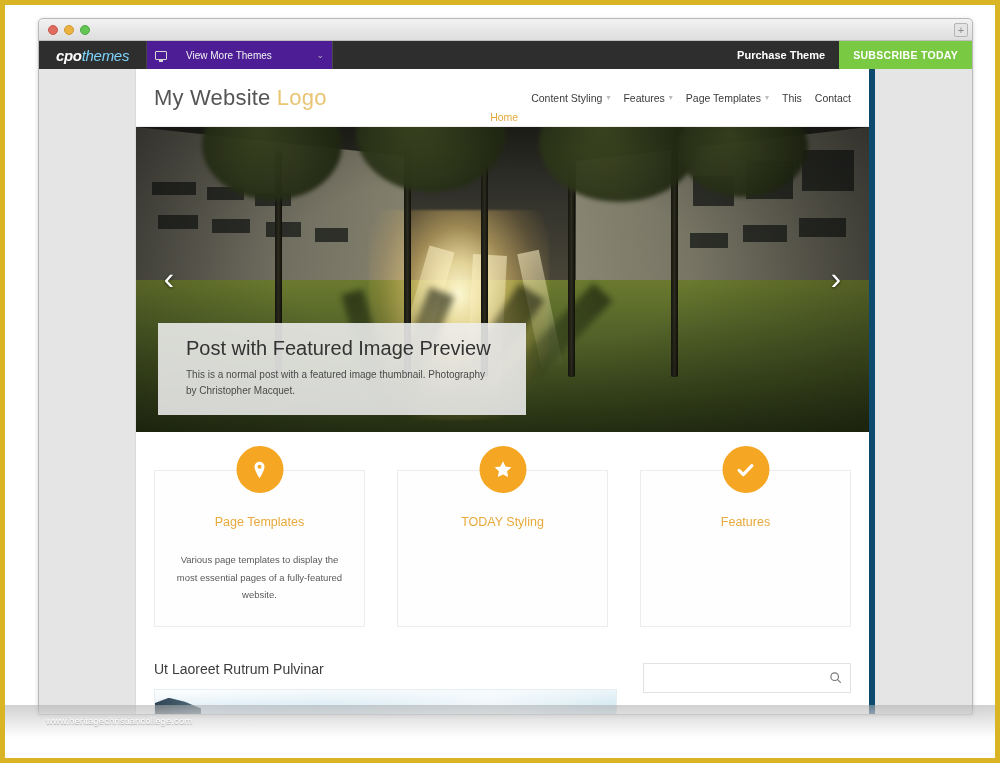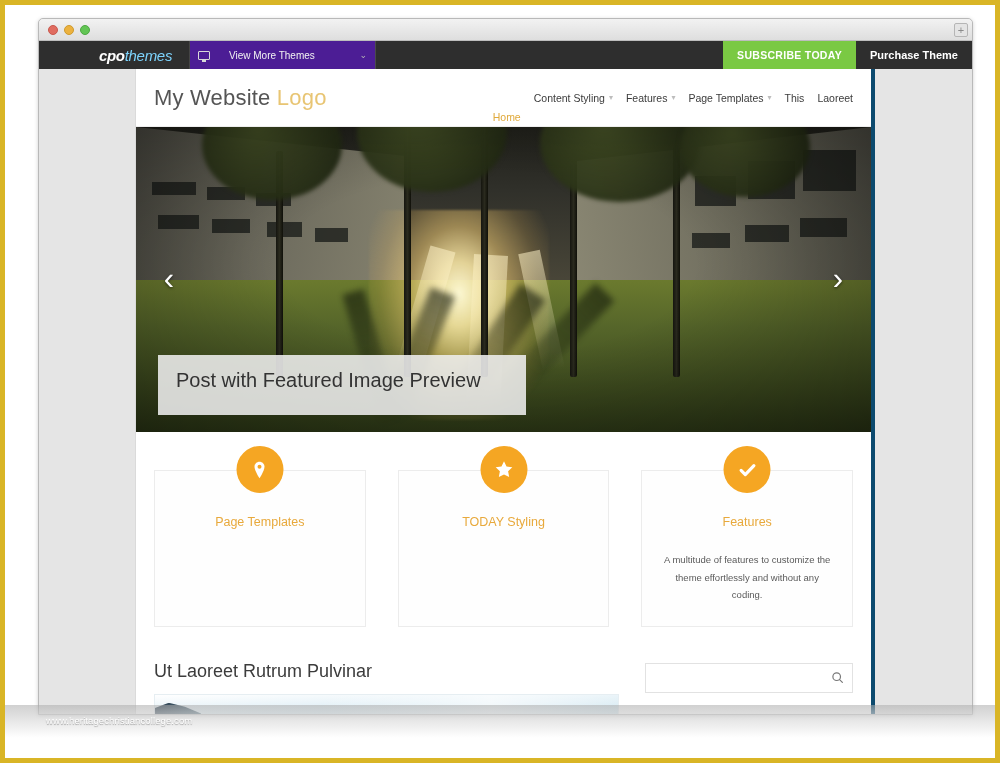--- a/index.html
+++ b/index.html
@@ -74,21 +74,20 @@
   }
 
   
   #admin-bar {
     position: relative;
     height: 28px;
     background: #2e2e2e;
     display: flex;
     align-items: stretch;
     color: #f2f2f2;
-    padding-left: 43px;
   }
   #cpo-logo {
     width: 108px;
     display: flex;
     align-items: center;
     justify-content: center;
     font-size: 15px;
     letter-spacing: -.3px;
     background: #2e2e2e;
     border-right: 1px solid #444;
@@ -152,21 +151,21 @@
     background: #e5e5e5;
   }
   #site {
     position: absolute;
     left: 96px;
     top: 0;
     width: 740px;
     height: 100%;
     background: #ffffff;
     border-left: 1px solid #dadada;
-    border-right: 4px solid #0c4a6e;
+    border-right: 6px solid #0c4a6e;
     overflow: hidden;
   }
 
   
   #site-header {
     height: 58px;
     display: flex;
     align-items: center;
     padding: 0 18px;
     border-bottom: 1px solid #eeeeee;
@@ -290,21 +289,21 @@
     text-shadow: 0 1px 3px rgba(0,0,0,.6);
   }
   #hero-prev { left: 18px; }
   #hero-next { right: 18px; }
 
   #hero-caption {
     position: absolute;
     left: 22px; bottom: 17px;
     width: 368px;
     background: rgba(238,238,238,.88);
-    padding: 14px 18px 16px;
+    padding: 14px 28px 16px;
   }
   #hero-caption .cap-title {
     font-size: 20px;
     font-weight: 300;
     color: #333333;
     margin-bottom: 7px;
   }
   #hero-caption .cap-text {
     font-size: 10px;
     line-height: 1.6;
@@ -351,21 +350,21 @@
   }
 
   
   #lower {
     display: flex;
     padding: 0 18px;
     gap: 26px;
   }
   #lower-main { flex: 1; }
   #lower-title {
-    font-size: 18px;
+    font-size: 14px;
     font-weight: 300;
     color: #3c3c3c;
     padding: 8px 0 12px;
   }
   #post-thumb {
     height: 60px;
     background: linear-gradient(178deg,
       #ffffff 0%, #eaf4f9 18%, #cfe6f0 40%, #a9cede 62%, #d8e9f0 82%, #eef6f8 100%);
     position: relative;
     overflow: hidden;
@@ -456,23 +455,23 @@
         </div>
 
         <div id="theme-switcher">
           <span class="monitor"></span>
           <span class="sw-label">View More Themes</span>
           <span class="sw-caret">⌄</span>
         </div>
 
         <div id="admin-spacer"></div>
 
+        <div id="purchase-theme">Purchase Theme</div>
+
         <div id="subscribe-today">SUBSCRIBE TODAY</div>
-
-        <div id="purchase-theme">Purchase Theme</div>
       </div>
 
       <div id="page-body">
 
         <div id="site">
 
           <div id="site-header">
             <div id="site-logo">
               <span class="logo-main">My Website</span>
               <span class="logo-accent">Logo</span>
@@ -491,21 +490,21 @@
                 <span class="caret">▾</span>
               </div>
               <div class="nav-item">
                 <span class="nav-label">Page Templates</span>
                 <span class="caret">▾</span>
               </div>
               <div class="nav-item">
                 <span class="nav-label">This</span>
               </div>
               <div class="nav-item">
-                <span class="nav-label">Laoreet</span>
+                <span class="nav-label">Contact</span>
               </div>
             </nav>
           </div>
 
           <div id="hero">
             <div id="hero-photo">
               <div class="h-sky"></div>
               <div class="h-bldg-l">
                 <span class="h-win" style="left:6%;top:30%;width:16%;height:7%"></span>
                 <span class="h-win" style="left:26%;top:33%;width:14%;height:7%"></span>
@@ -546,52 +545,53 @@
               <span class="h-canopy" style="left:55%;top:-14%;width:160px;height:118px"></span>
               <span class="h-canopy" style="left:74%;top:-10%;width:130px;height:100px"></span>
               <div id="hero-vignette"></div>
             </div>
 
             <div class="hero-arrow" id="hero-prev">‹</div>
             <div class="hero-arrow" id="hero-next">›</div>
 
             <div id="hero-caption">
               <div class="cap-title">Post with Featured Image Preview</div>
+              <div class="cap-text">This is a normal post with a featured image thumbnail. Photography by Christopher Macquet.</div>
             </div>
           </div>
 
           <div id="features">
 
             <div class="feature-box">
               <div class="feature-icon">
                 <svg width="20" height="20" viewBox="0 0 24 24" fill="#fff">
                   <path d="M12 2C8.7 2 6 4.7 6 8c0 4.5 6 14 6 14s6-9.5 6-14c0-3.3-2.7-6-6-6z"></path>
                   <circle cx="12" cy="8" r="2.4" fill="#f5a623"></circle>
                 </svg>
               </div>
               <div class="feature-title">Page Templates</div>
+              <div class="feature-text">Various page templates to display the most essential pages of a fully-featured website.</div>
             </div>
 
             <div class="feature-box">
               <div class="feature-icon">
                 <svg width="21" height="21" viewBox="0 0 24 24" fill="#fff">
                   <path d="M12 2.5l2.9 6.1 6.6.9-4.8 4.6 1.2 6.6L12 17.6 6.1 20.7l1.2-6.6L2.5 9.5l6.6-.9z"></path>
                 </svg>
               </div>
               <div class="feature-title">TODAY Styling</div>
             </div>
 
             <div class="feature-box">
               <div class="feature-icon">
                 <svg width="22" height="22" viewBox="0 0 24 24" fill="none" stroke="#fff" stroke-width="3.4" stroke-linecap="round" stroke-linejoin="round">
                   <path d="M5 12.5l4.6 4.6L19 7.2"></path>
                 </svg>
               </div>
               <div class="feature-title">Features</div>
-              <div class="feature-text">A multitude of features to customize the theme effortlessly and without any coding.</div>
             </div>
           </div>
 
           <div id="lower">
             <div id="lower-main">
               <div id="lower-title">Ut Laoreet Rutrum Pulvinar</div>
               <div id="post-thumb">
                 <span class="rock"></span>
                 <span class="haze"></span>
               </div>

